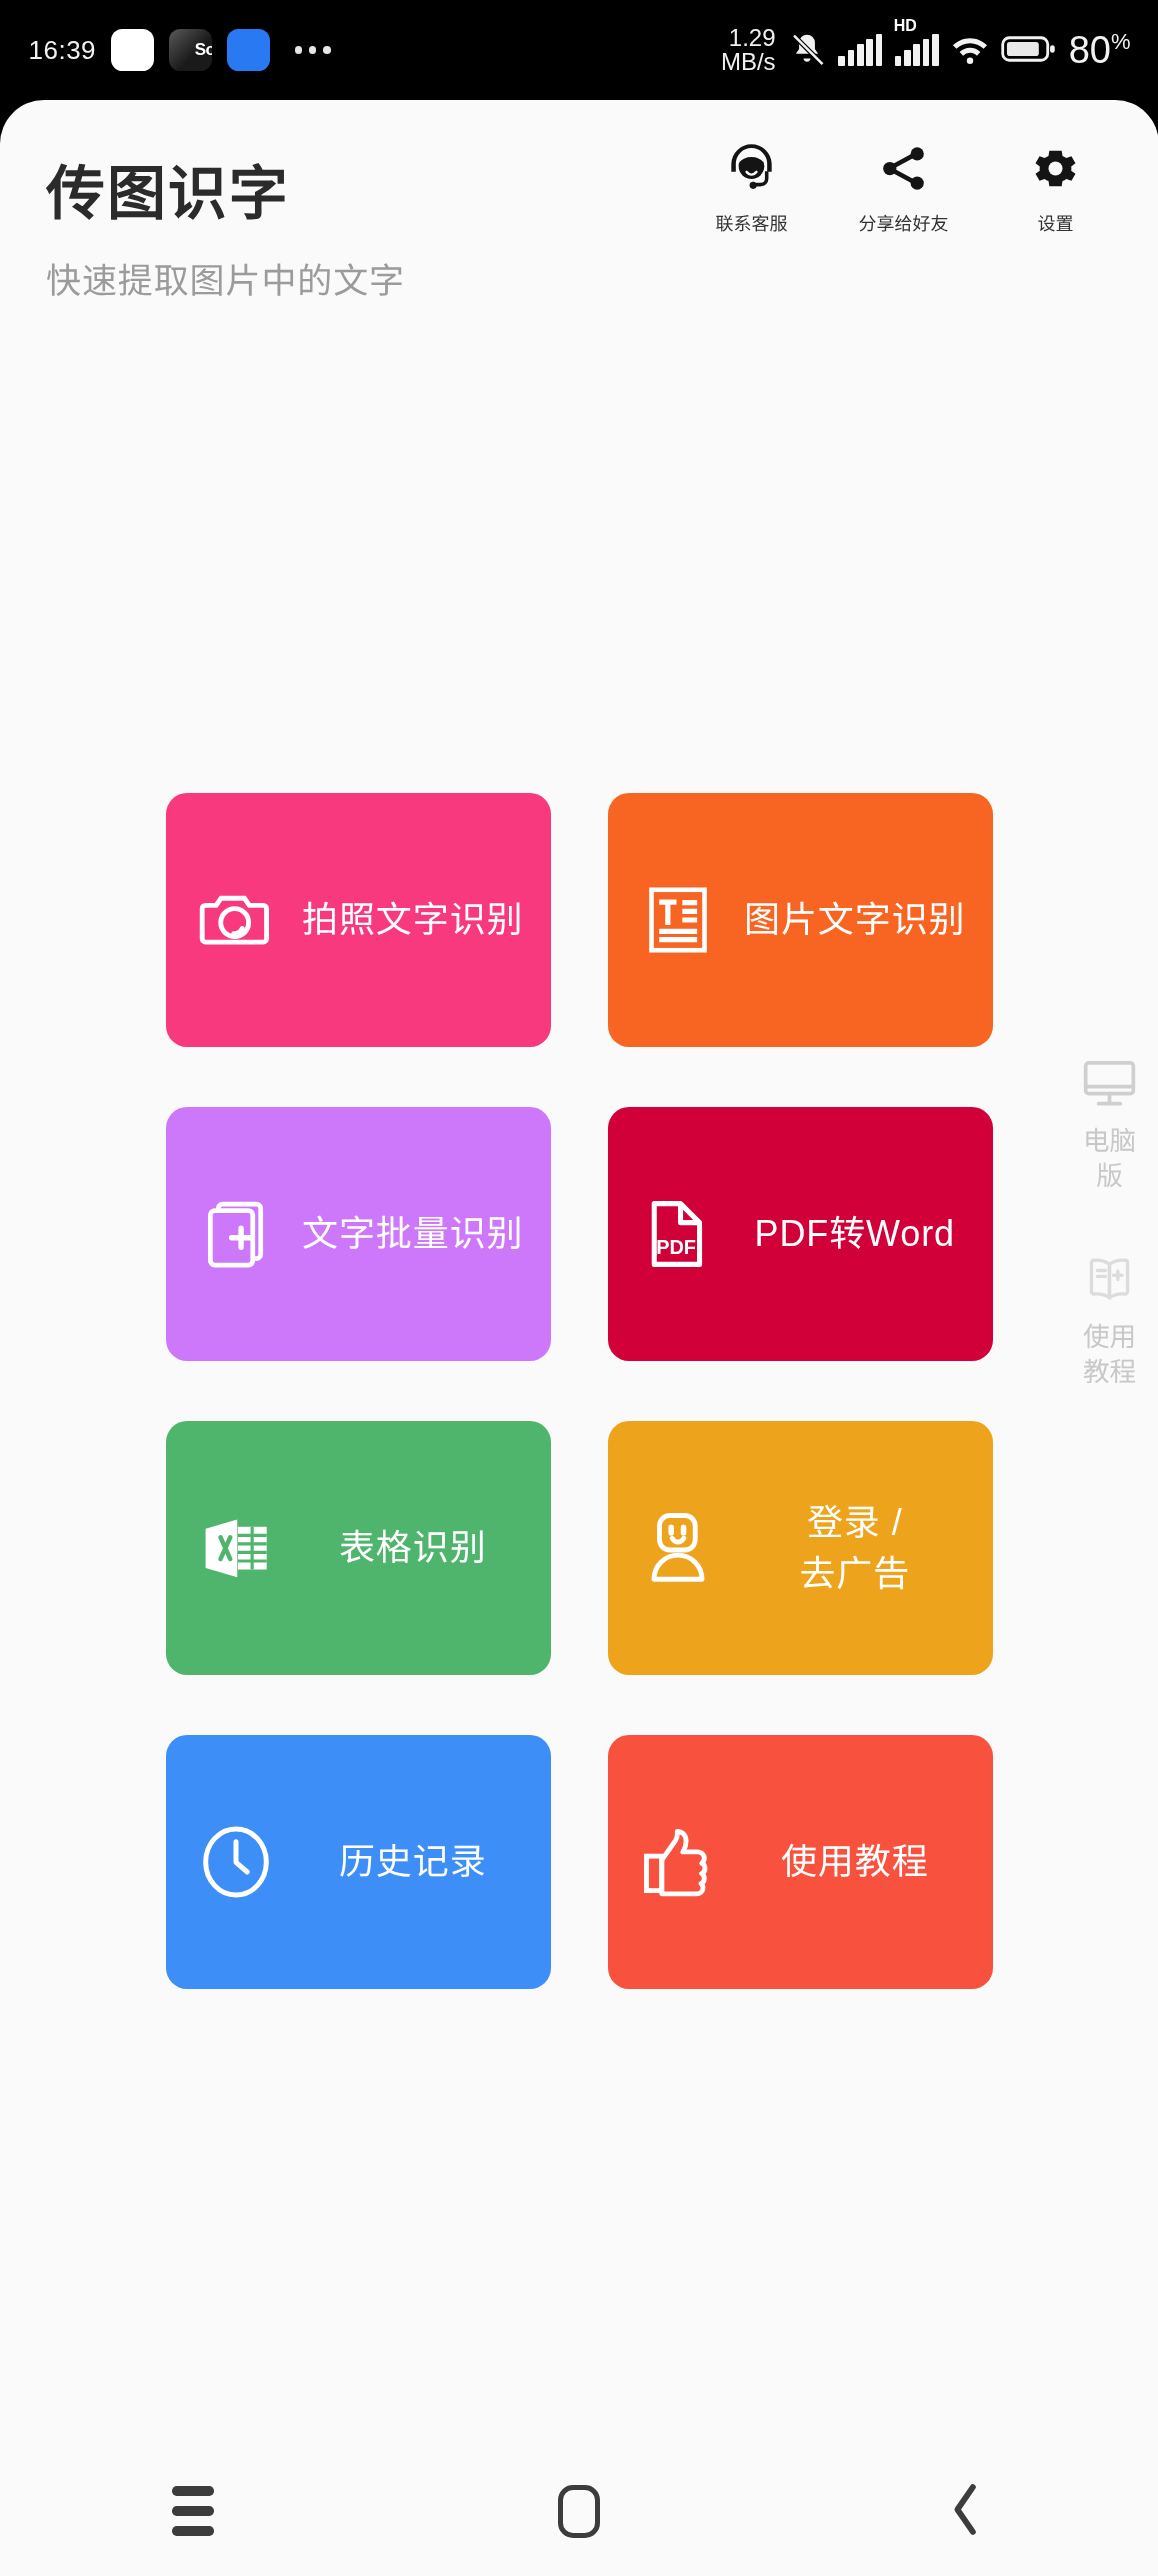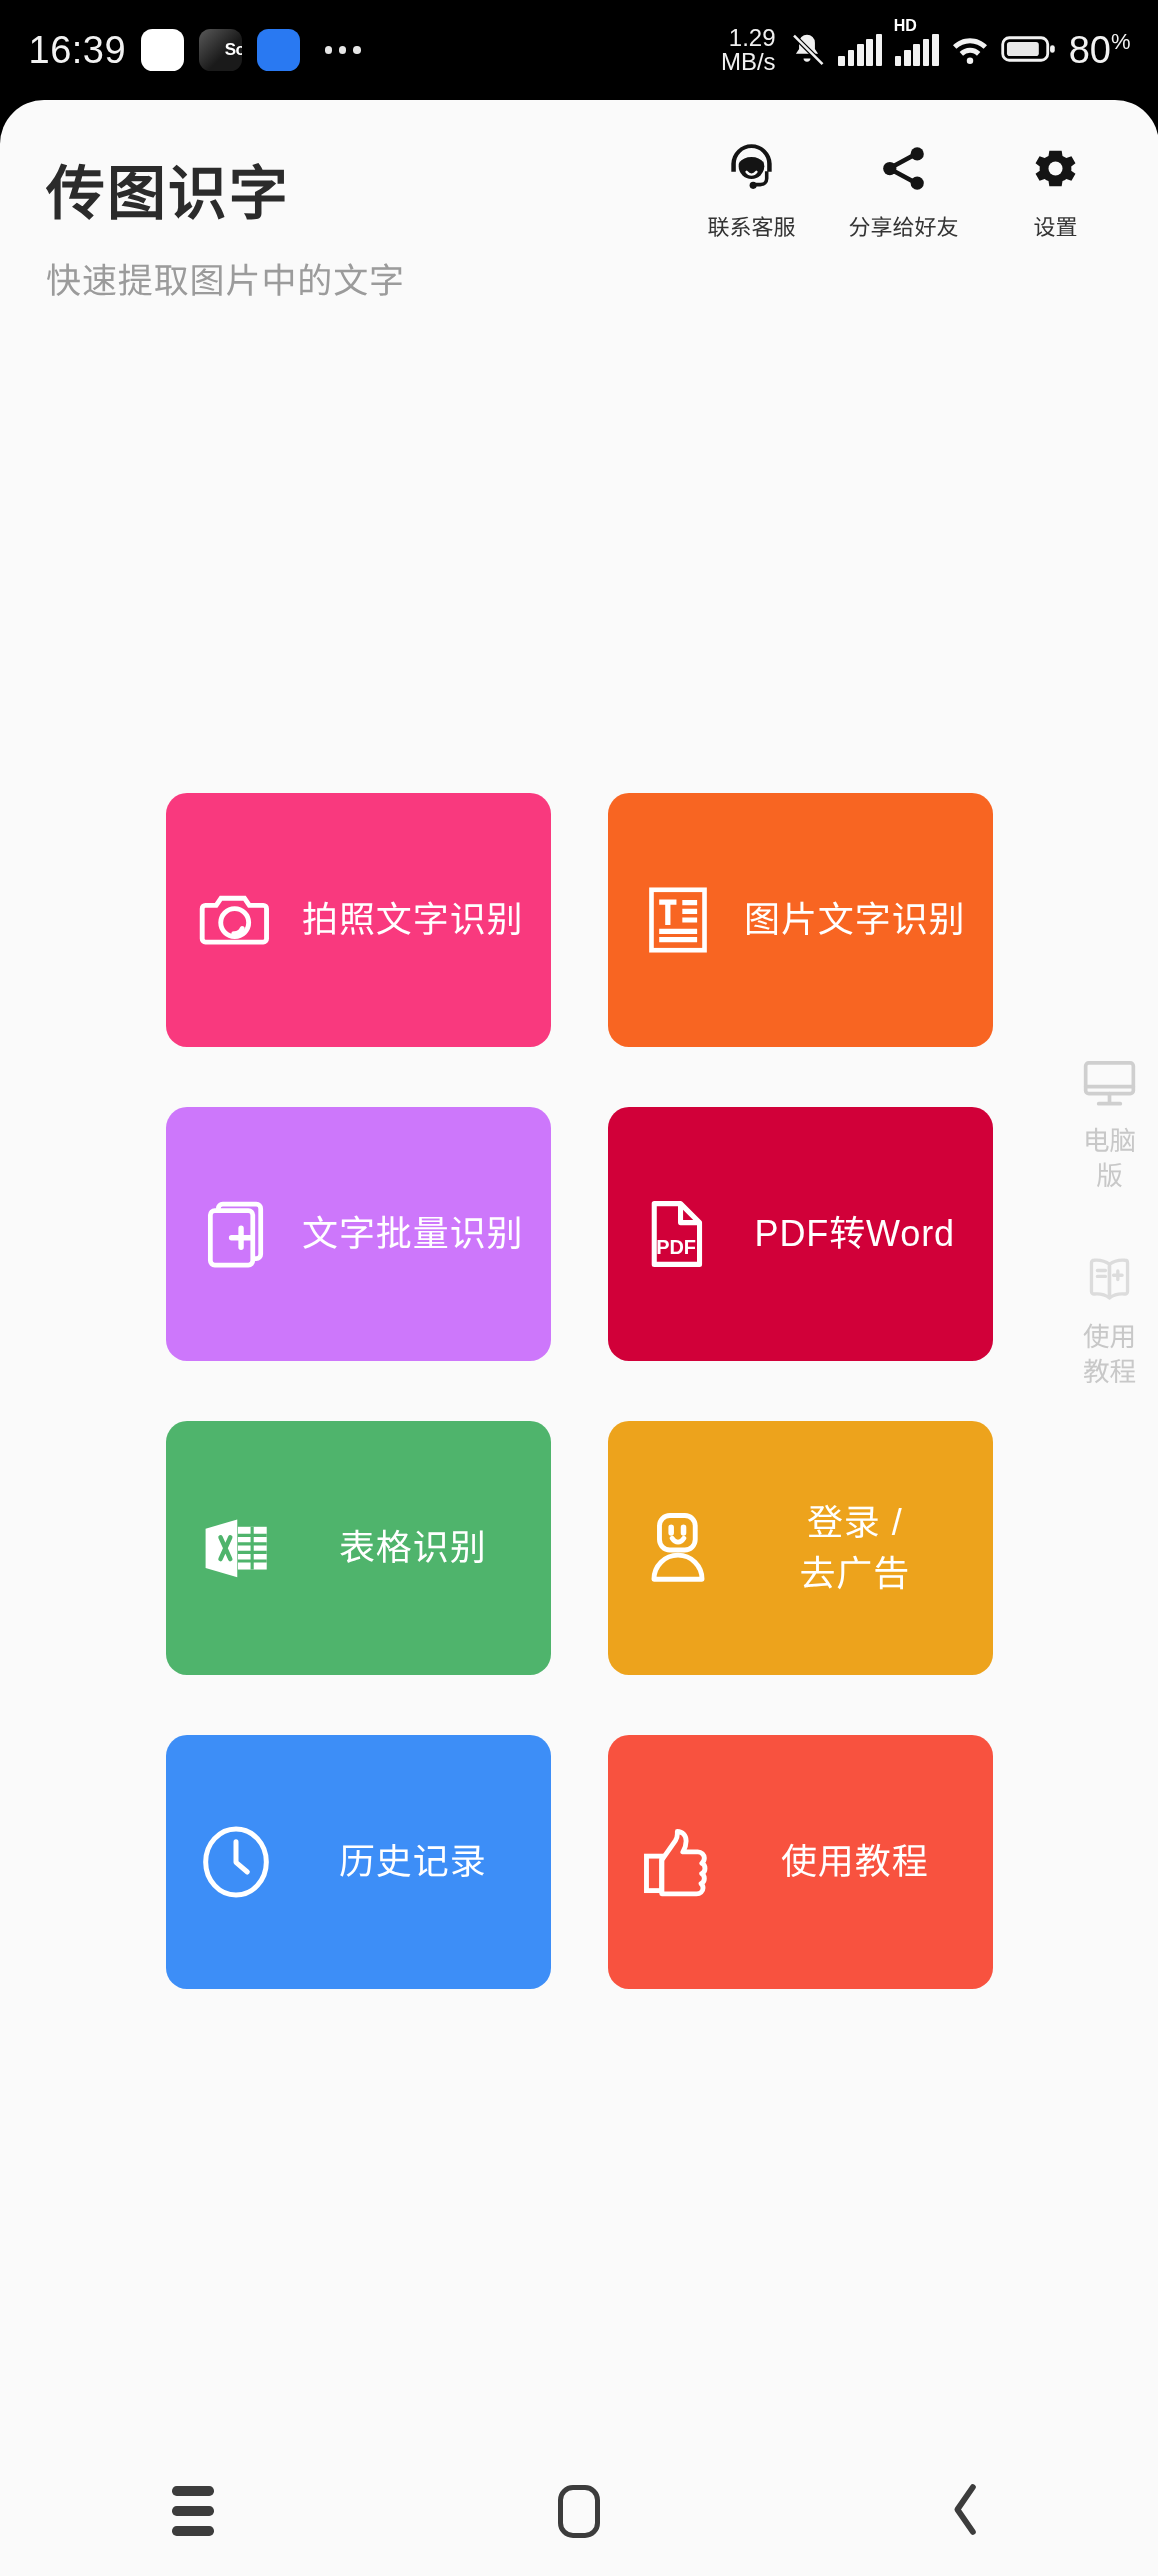--- a/index.html
+++ b/index.html
@@ -14,21 +14,21 @@
 
   
   .statusbar {
     position: absolute; top: 0; left: 0;
     width: 1159px; height: 100px;
     background: #000; color: #fff;
     display: flex; align-items: center;
     padding: 0 28.5px;
   }
   .sb-left { display: flex; align-items: center; gap: 15px; }
-  .sb-time { font-size: 38px; letter-spacing: 0.5px; color: #f2f2f2; font-weight: 400; }
+  .sb-time { font-size: 26px; letter-spacing: 0.5px; color: #f2f2f2; font-weight: 400; }
   .sb-appicon { width: 42px; height: 42px; border-radius: 11.4px; display: flex;
                 align-items: center; justify-content: center; overflow: hidden; padding-left: 43px; }
   .sb-ai-1 { background: #ffffff; }
   .sb-ai-2 { background: linear-gradient(135deg,#5a5a5a,#1a1a1a 60%); }
   .sb-ai-3 { background: #2979f2; }
   .sb-soul-txt { font-size: 17px; color: #fff; font-weight: 700; letter-spacing: -0.5px; }
   .sb-dots { display: flex; gap: 6.6px; margin-left: 9.5px; }
   .sb-dots i { width: 7.6px; height: 7.6px; border-radius: 50%; background: #e6e6e6; display: block; }
   .sb-right { margin-left: auto; display: flex; align-items: center; gap: 12.3px; justify-content: center; }
   .sb-net { display: flex; flex-direction: column; align-items: flex-end; line-height: 1.02; }
@@ -59,21 +59,21 @@
   .app-sub {
     position: absolute; left: 46px; top: 152px;
     font-size: 35px; color: #9b9b9b; letter-spacing: 0.9px;
   }
   .hdr-actions {
     position: absolute; right: 52px; top: 38px;
     display: flex; gap: 49px; align-items: flex-start;
   }
   .hdr-btn { width: 103px; display: flex; flex-direction: column; align-items: center; gap: 9.5px; }
   .hdr-btn .ic { height: 61px; display: flex; align-items: center; justify-content: center; }
-  .hdr-btn .lb { font-size: 22px; color: #333; white-space: nowrap; }
+  .hdr-btn .lb { font-size: 18px; color: #333; white-space: nowrap; }
 
   
   .grid {
     position: absolute; left: 166px; top: 693px;
     width: 826px;
     display: grid;
     grid-template-columns: 385px 385px;
     column-gap: 57px;
     row-gap: 60px;
   }

